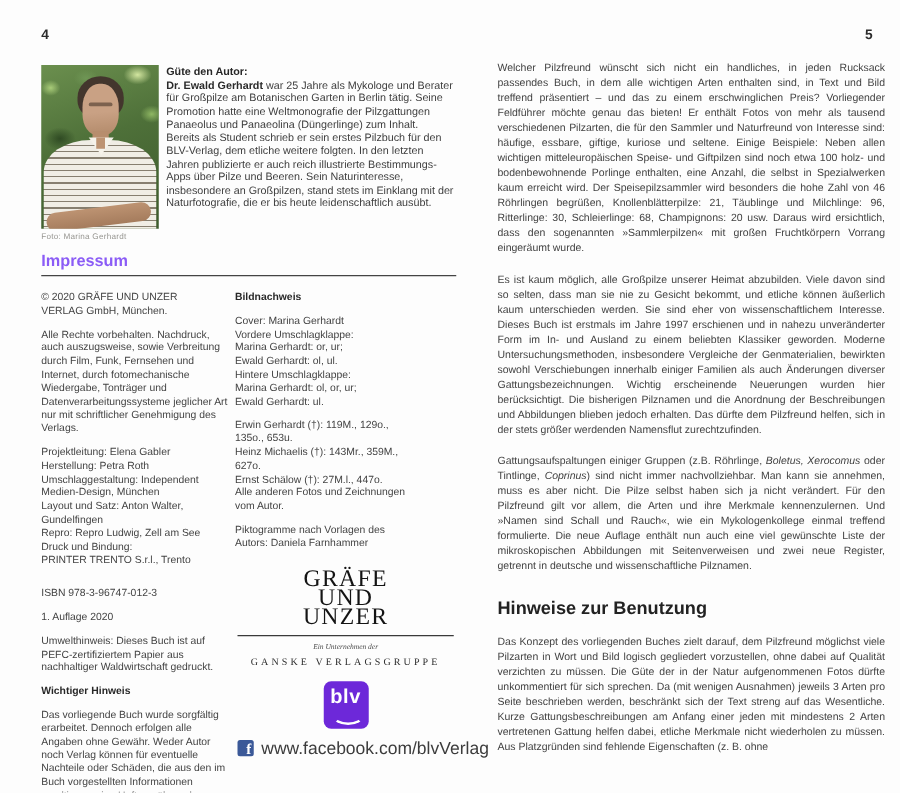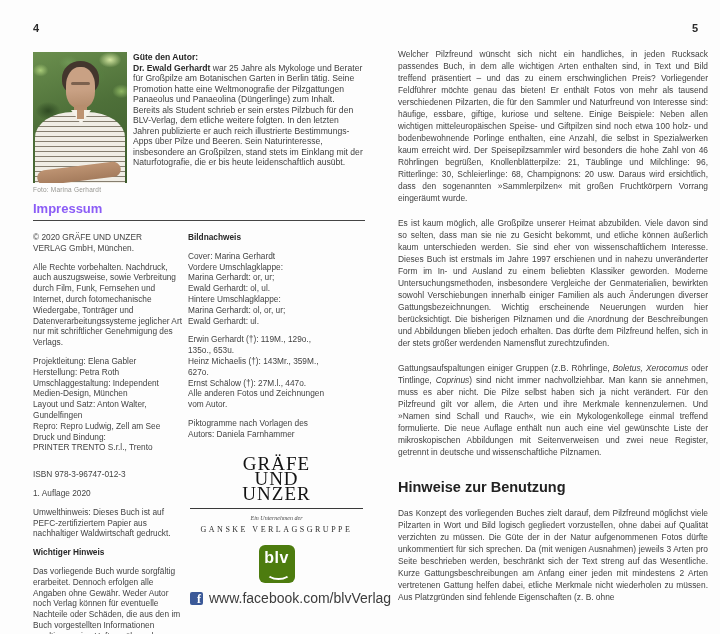--- a/index.html
+++ b/index.html
@@ -145,21 +145,21 @@
 
     <div class="gu-logo">
       <div>GRÄFE</div>
       <div>UND</div>
       <div>UNZER</div>
     </div>
     <div class="gu-rule"></div>
     <div class="gu-tagline">Ein Unternehmen der</div>
     <div class="gu-group">GANSKE VERLAGSGRUPPE</div>
 
-    <div class="blv-logo" style="background: #4d7c0f;">
+    <div class="blv-logo" style="background: #6d28d9;">
       <span class="blv-text">blv</span>
       <span class="blv-smile"></span>
     </div>
 
     <div class="fb-row">
       <span class="fb-icon" style="background: rgb(59, 89, 152);">f</span>
       <span class="fb-url">www.facebook.com/blvVerlag</span>
     </div>
   </div>
 

